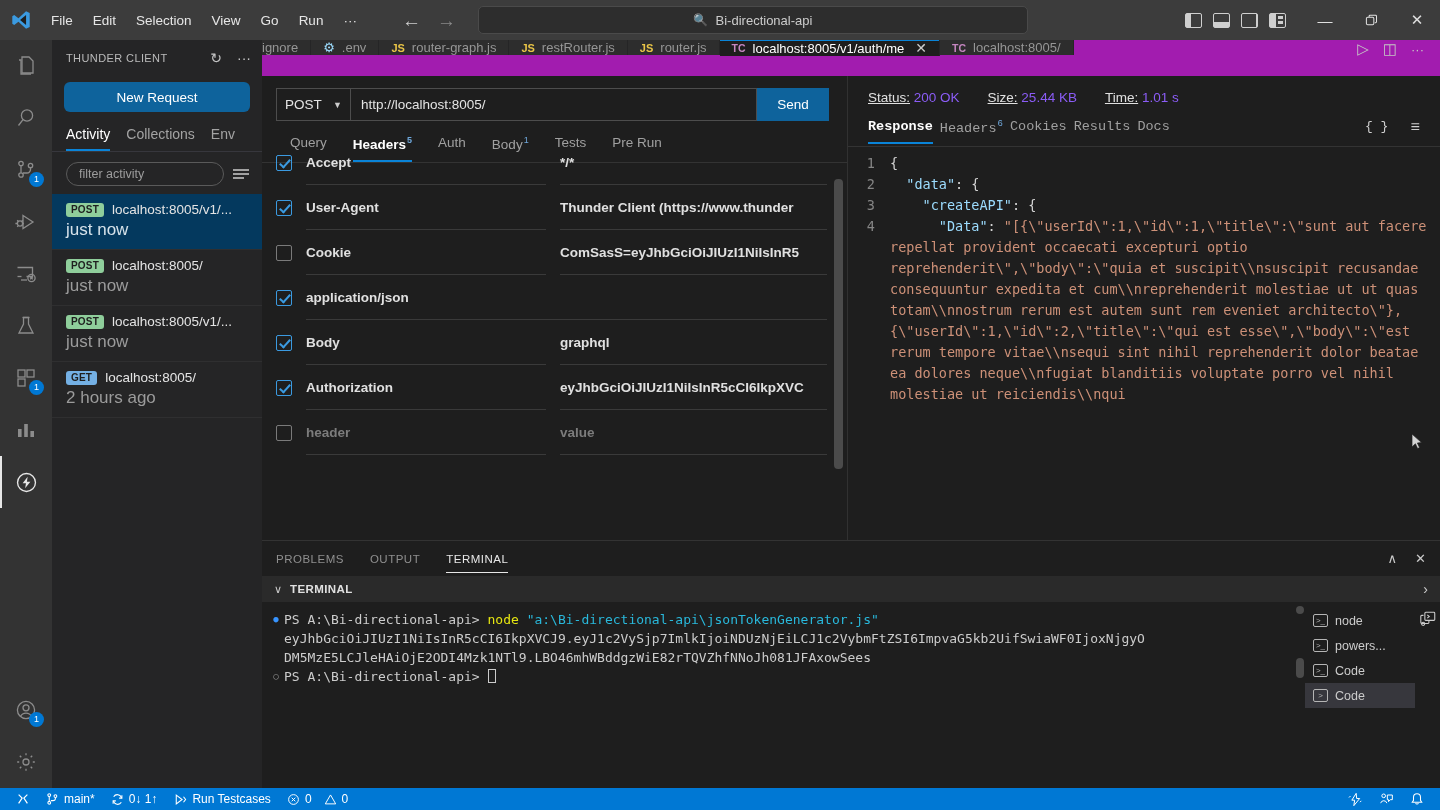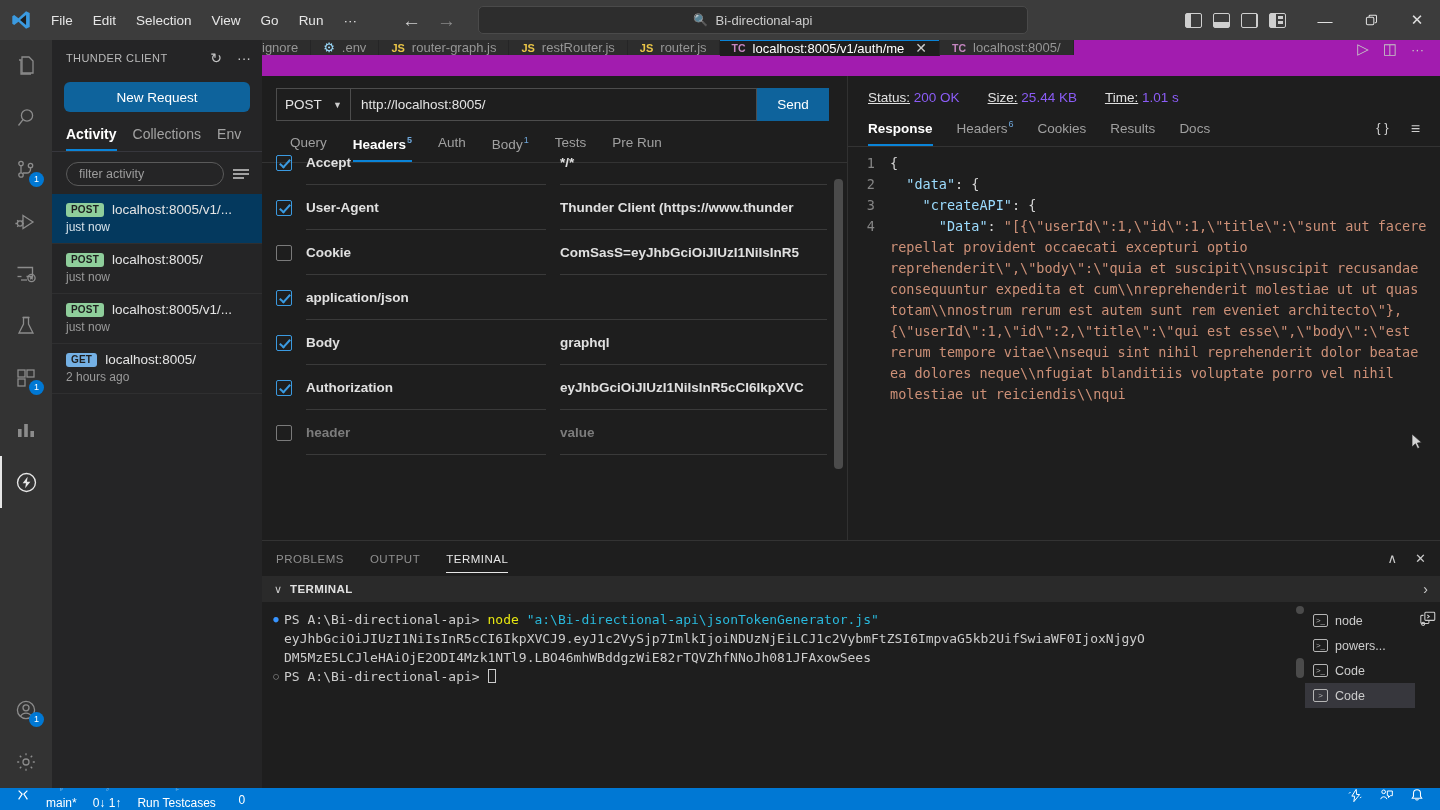--- a/index.html
+++ b/index.html
@@ -64,40 +64,40 @@
   .sb-head { height:36px; display:flex; align-items:center; padding:0 8px 0 14px; gap:8px; }
   .sb-title { font-size:11px; letter-spacing:.4px; color:#bbbbbb; flex:1 1 auto; }
   .sb-act { color:#c5c5c5; font-size:14px; width:20px; text-align:center; cursor:pointer; }
   .newreq {
     margin:6px 12px 10px; height:30px; background:#0e639c; color:#ffffff;
     display:flex; align-items:center; justify-content:center;
     font-size:13.5px; border-radius:6px; cursor:pointer;
   }
   .tc-tabs { display:flex; align-items:flex-end; gap:16px; padding:0 14px; border-bottom:1px solid #37373d; }
   .tc-tab { font-size:14px; color:#a3a3a3; padding:4px 0 7px; cursor:pointer; border-bottom:2px solid transparent; }
-  .tc-tab.active { color:#ffffff; font-weight:bold; border-bottom-color:#0a84d8; }
+  .tc-tab.active { color:#ffffff; font-weight:normal; border-bottom-color:#0a84d8; }
   .filterrow { display:flex; align-items:center; gap:8px; padding:10px 10px 8px 14px; }
   .filterbox {
     flex:1 1 auto; height:24px; border:1px solid #5a5a5a; border-radius:12px;
     background:transparent; color:#9d9d9d; font-size:12.5px; padding:0 12px;
     display:flex; align-items:center;
   }
   .filter-ico { color:#cccccc; font-size:14px; line-height:1; padding-right:2px; cursor:pointer; }
   .act-list { flex:1 1 auto; overflow:hidden; }
   .act-item { padding:8px 12px 9px 14px; border-bottom:1px solid #2f2f30; cursor:pointer; }
   .act-item.selected { background:#04395e; }
   .act-line1 { display:flex; align-items:center; gap:8px; }
   .meth {
     font-size:10px; font-weight:bold; color:#1f1f1f; border-radius:3px;
     padding:1.5px 5px; letter-spacing:.2px;
   }
   .meth.post { background:#8fce9b; }
   .meth.get  { background:#74b0e4; }
   .act-url { font-size:13.5px; color:#e4e4e4; white-space:nowrap; overflow:hidden; }
-  .act-time { font-size:12px; color:#9b9b9b; margin-top:3px; }
+  .act-time { font-size:17px; color:#9b9b9b; margin-top:3px; }
   .act-item.selected .act-time { color:#d6e2ea; }
 
   
   .editorarea { flex:1 1 auto; display:flex; flex-direction:column; min-width:0; background:#1e1e1e; }
   .tabstrip { height:36px; background:#a21caf; display:flex; align-items:flex-start; flex:0 0 36px; }
   .etab {
     display:flex; align-items:center; gap:7px; padding:0 12px; font-size:13px;
     color:#969696; background:#2d2d2d; border-right:1px solid #252526; max-width:240px;
     white-space:nowrap; cursor:pointer; position:relative;
   }
@@ -145,21 +145,21 @@
   .hcell.key { width:240px; flex:0 0 240px; }
   .hcell.val { flex:1 1 auto; }
   .hcell.ph { color:#7c7c7c; }
   .scrollthumb { position:absolute; right:4px; width:9px; background:#4b4b4b; border-radius:4px; }
 
   
   .tc-right { flex:1 1 auto; display:flex; flex-direction:column; min-width:0; }
   .statline { display:flex; gap:28px; padding:14px 0 0 20px; font-size:13.5px; }
   .stat-l { color:#e0e0e0;text-decoration:underline; }
   .stat-v { color:#8b5cf6; }
-  .resptabs { display:flex; gap:24px; padding:14px 0 0 20px; border-bottom:1px solid #333333; align-items:flex-end; }
+  .resptabs { display:flex; gap:7px; padding:14px 0 0 20px; border-bottom:1px solid #333333; align-items:flex-start;font-family:Liberation Mono, monospace; }
   .resptabs .spacer { margin-left:auto; display:flex; gap:22px; padding-right:20px; color:#cfcfcf; }
   .jsonbody { flex:1 1 auto; overflow:hidden; display:flex; font-family:"DejaVu Sans Mono", monospace; font-size:13.5px; position:relative; }
   .gutter { width:34px; flex:0 0 34px; text-align:right; padding:6px 7px 0 0; color:#858585; line-height:21px; }
   .code { flex:1 1 auto; padding:6px 10px 0 8px; line-height:21px; white-space:pre-wrap; word-break:break-word; overflow:hidden; color:#ce9178; }
   .k { color:#9cdcfe; }
   .p { color:#d4d4d4; }
   .cursor-arrow { position:absolute; right:16px; top:286px; width:14px; height:18px; color:#d4d4d4; }
 
   
   .panel { height:248px; flex:0 0 248px; background:#1e1e1e; border-top:1px solid #333333; display:flex; flex-direction:column; }
@@ -191,21 +191,21 @@
   .tsico { width:15px; height:13px; border:1.3px solid #b5b5b5; border-radius:2px; display:flex; align-items:center; justify-content:center; font-size:8px; color:#b5b5b5; flex:0 0 15px; }
   .termside-actions { flex:1 1 auto; padding:8px 0 0 4px; color:#cccccc; }
   .scrollbar-v { width:10px; background:transparent; position:relative; flex:0 0 10px; }
   .scrollbar-v .thumb { position:absolute; left:1px; width:8px; background:#4b4b4b; border-radius:4px; }
 
   
   .statusbar {
     height:22px; flex:0 0 22px; background:#0078d4; display:flex; align-items:center;
     color:#ffffff; font-size:12px; padding:0 8px; gap:0;
   }
-  .sb-seg { display:flex; align-items:center; gap:5px; padding:0 8px; height:22px; cursor:pointer;flex-direction:column; }
+  .sb-seg { display:flex; align-items:center; gap:5px; padding:0 8px; height:22px; cursor:pointer; }
   .sb-right { margin-left:auto; display:flex; align-items:center; }
   svg { display:block; }
 </style>
 </head>
 <body>
 
 <div class="app">
 
   <div class="titlebar">
     <div class="vs-logo">

